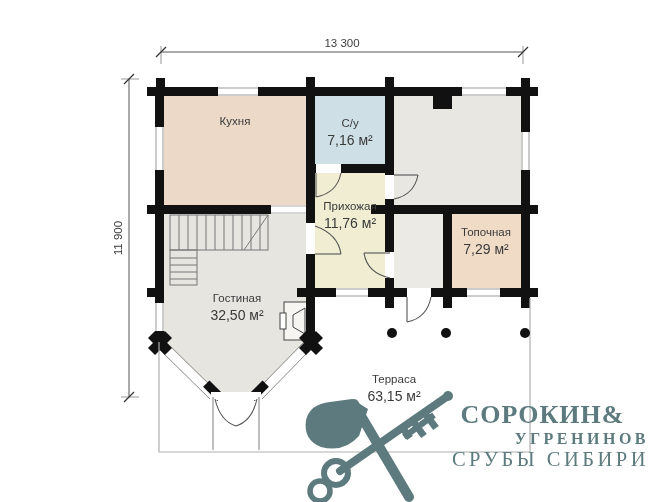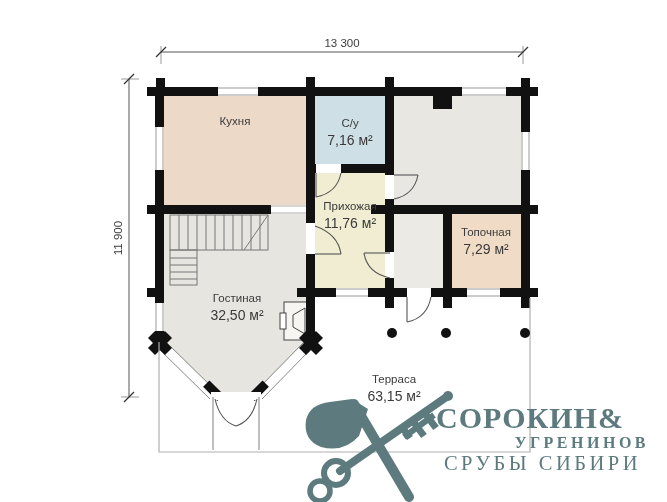--- a/index.html
+++ b/index.html
@@ -5,25 +5,25 @@
   html,body{margin:0;padding:0;background:#fff;}
   .canvas{position:relative;width:667px;height:502px;background:#ffffff;overflow:hidden;
           font-family:"Liberation Sans",sans-serif;}
   .plan-svg{position:absolute;left:0;top:0;}
   .room-label{position:absolute;text-align:center;color:#3a3a3a;font-size:11.5px;line-height:1.3;}
   .room-label .area{display:block;font-size:14px;}
   .dim-label{position:absolute;color:#3c3c3c;font-size:11.5px;text-align:center;}
   .dim-label.vert{transform:rotate(-90deg);}
   .logo-text{position:absolute;right:18px;top:401px;width:213px;color:#5d7b7e;
              font-family:"Liberation Serif",serif;text-align:right;}
-  .logo-line1{display:flex;justify-content:flex-start;font-weight:bold;font-size:30px;
+  .logo-line1{display:flex;justify-content:center;font-weight:bold;font-size:26px;
               letter-spacing:1px;line-height:1.1;}
   .logo-line2{font-weight:bold;font-size:16px;letter-spacing:3.5px;line-height:1.12;
               white-space:nowrap;}
-  .logo-line3{font-size:20.5px;letter-spacing:3.5px;line-height:1.15;white-space:nowrap;text-align:center;}
+  .logo-line3{font-size:20.5px;letter-spacing:3.5px;line-height:1.15;white-space:nowrap;}
 </style>
 </head>
 <body>
 
 <div class="canvas">
 
 <svg class="plan-svg" width="667" height="502" viewBox="0 0 667 502">
 
   <g>
     <rect x="155" y="87" width="160" height="127" fill="#ecd9c7"></rect>

